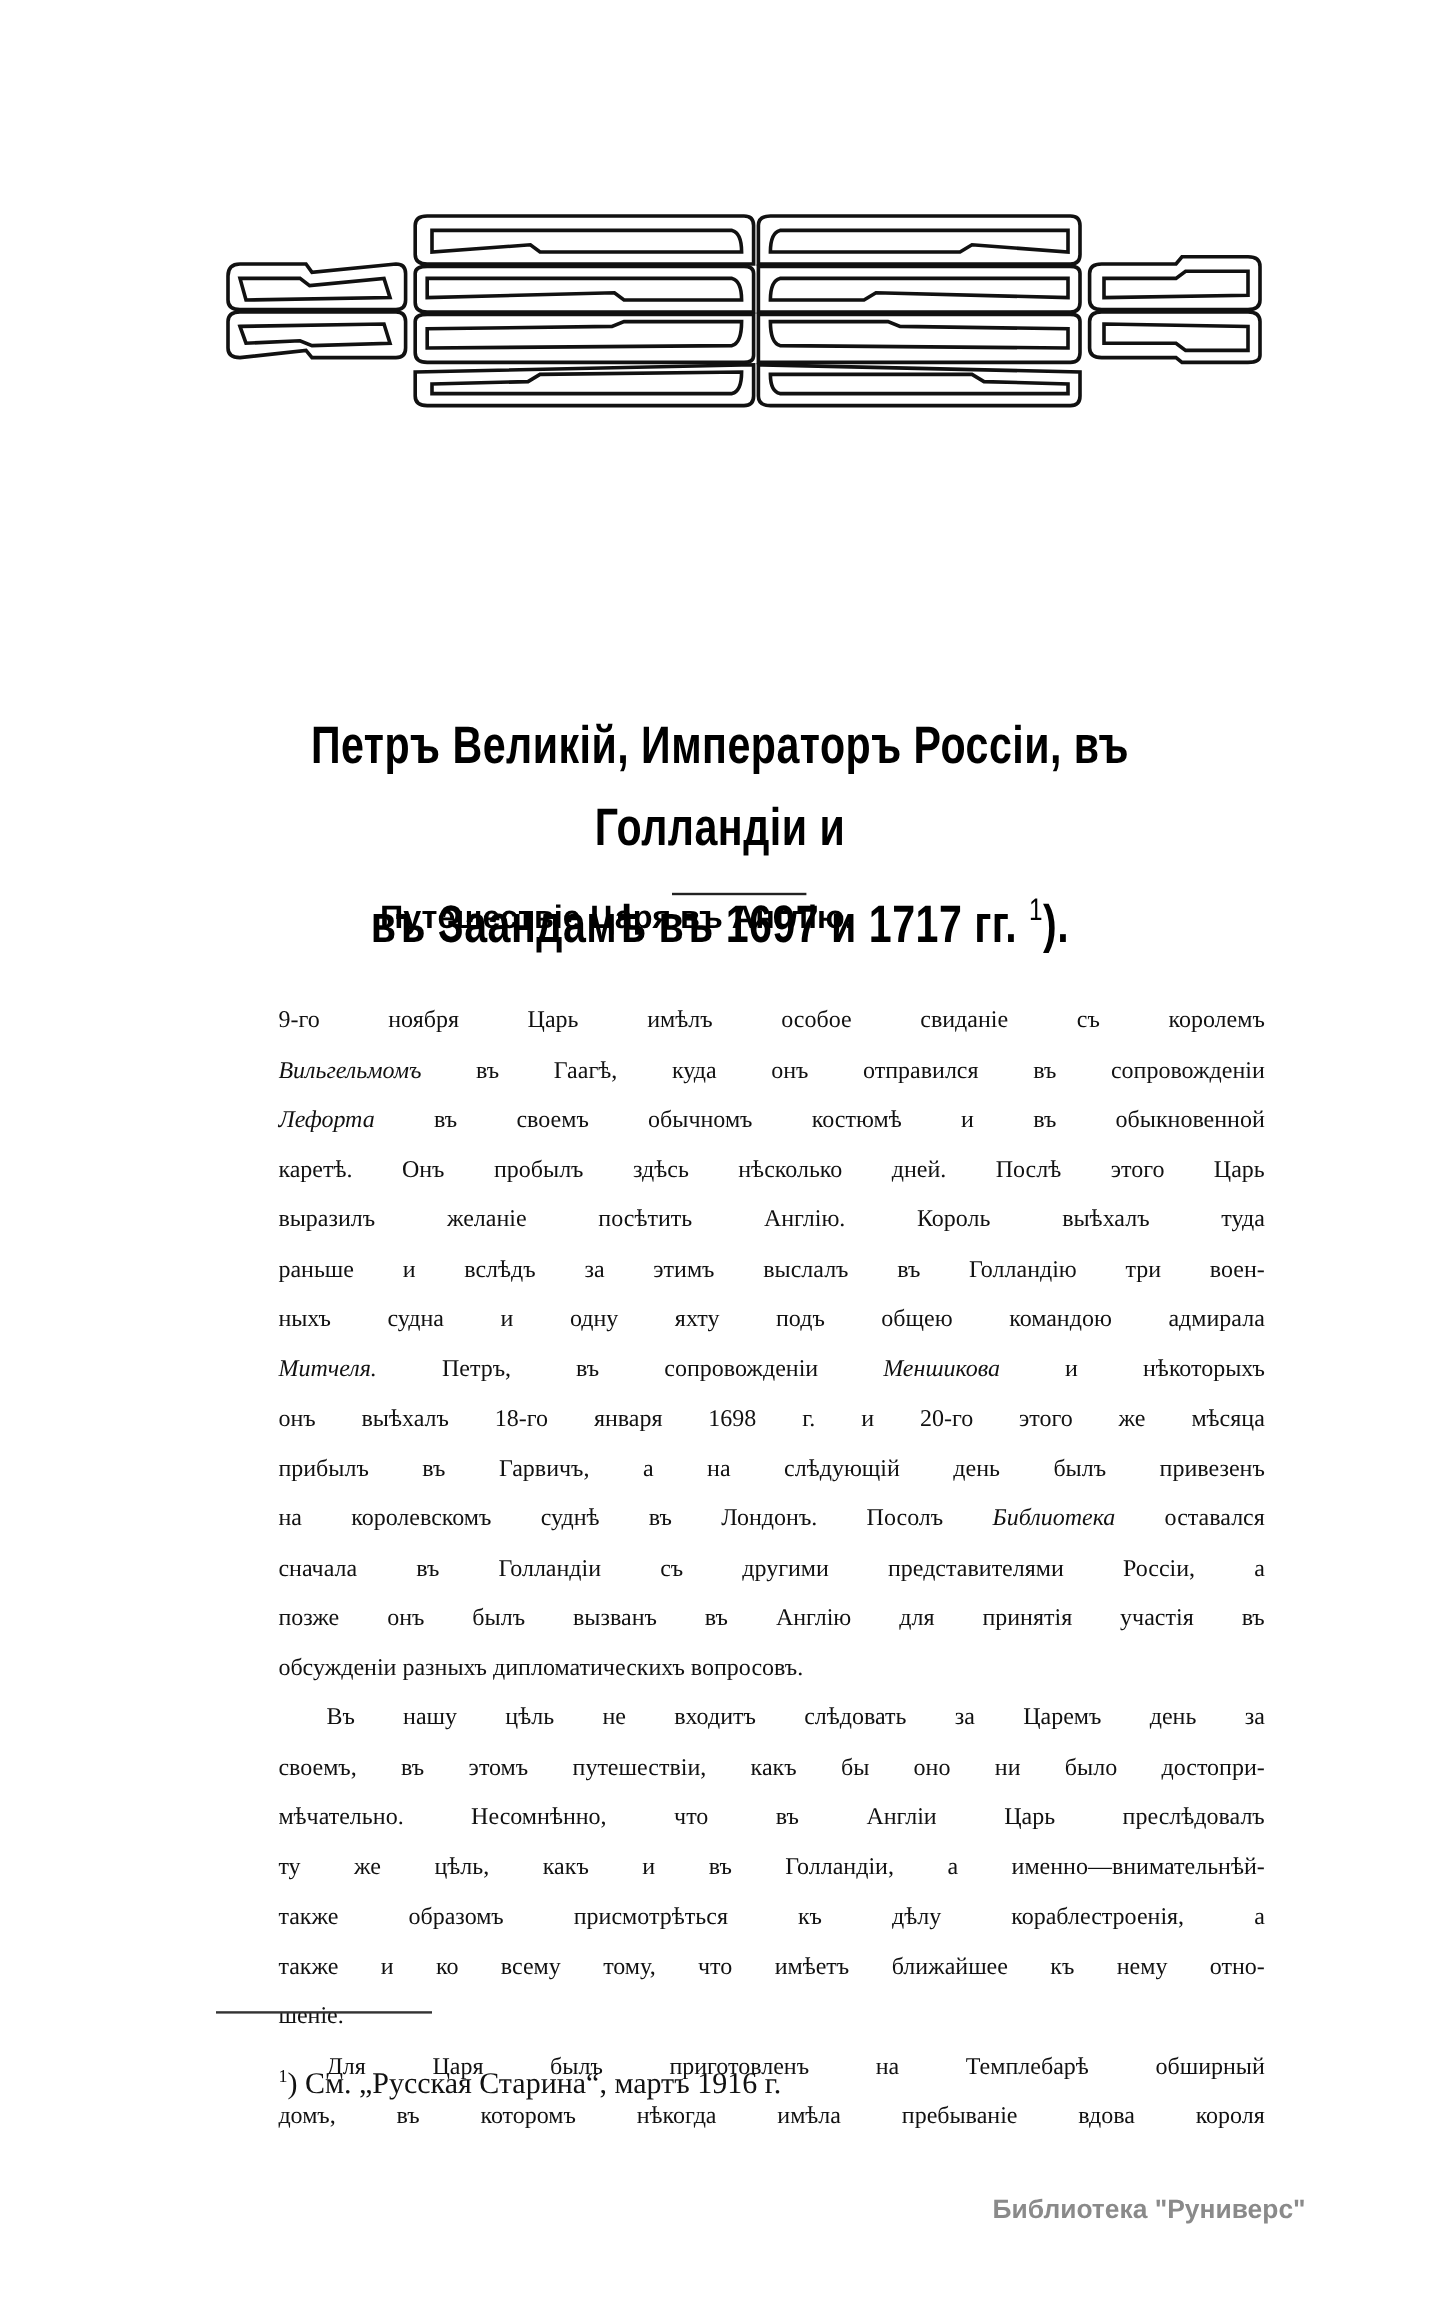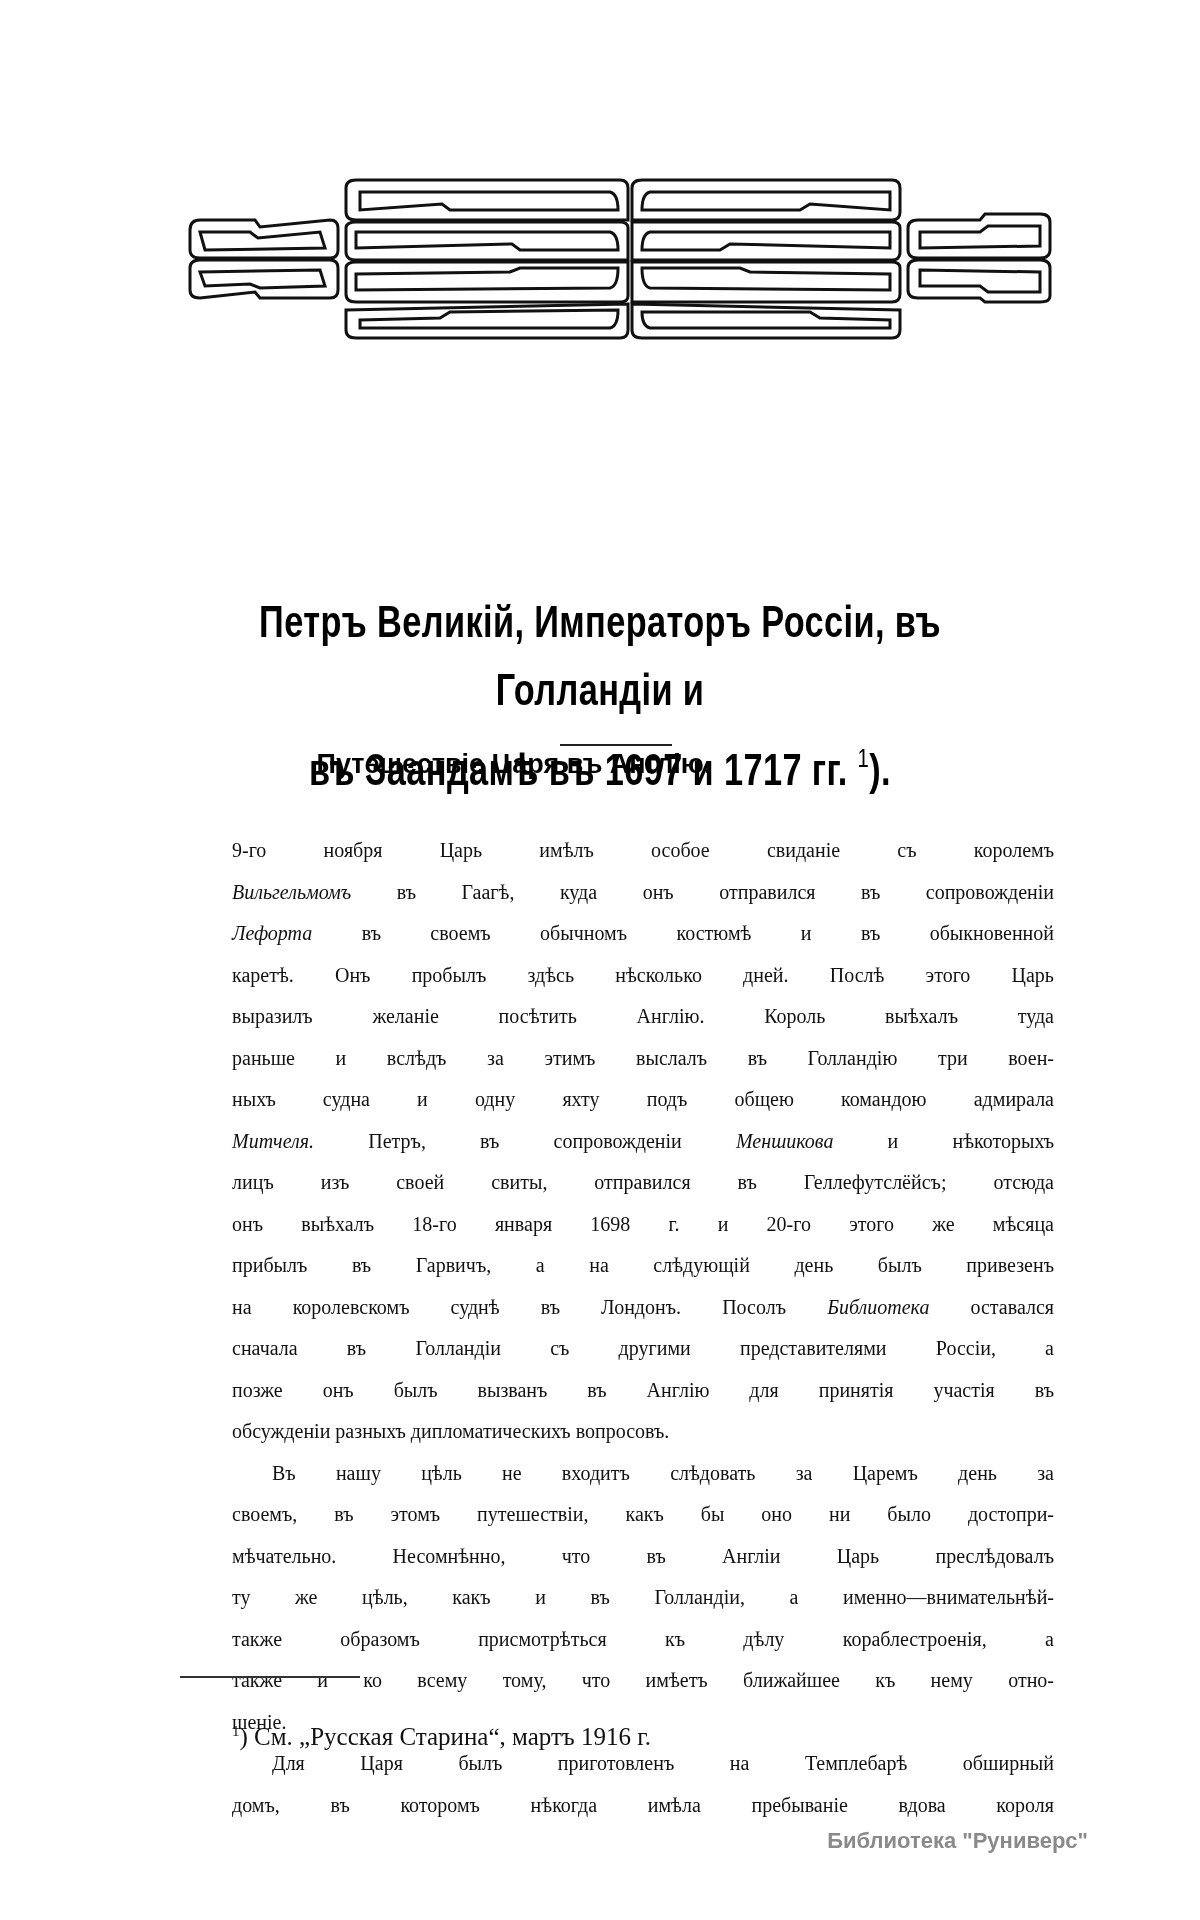--- a/index.html
+++ b/index.html
@@ -74,21 +74,20 @@
 
 <div class="body" id="body">
     <span class="line"><span>9-го ноября Царь имѣлъ особое свиданіе съ королемъ</span></span>
     <span class="line"><i>Вильгельмомъ</i><span> въ Гаагѣ, куда онъ отправился въ сопровожденіи</span></span>
     <span class="line"><i>Лефорта</i><span> въ своемъ обычномъ костюмѣ и въ обыкновенной</span></span>
     <span class="line"><span>каретѣ. Онъ пробылъ здѣсь нѣсколько дней. Послѣ этого Царь</span></span>
     <span class="line"><span>выразилъ желаніе посѣтить Англію. Король выѣхалъ туда</span></span>
     <span class="line"><span>раньше и вслѣдъ за этимъ выслалъ въ Голландію три воен-</span></span>
     <span class="line"><span>ныхъ судна и одну яхту подъ общею командою адмирала</span></span>
     <span class="line"><i>Митчеля.</i><span> Петръ, въ сопровожденіи </span><i>Меншикова</i><span> и нѣкоторыхъ</span></span>
-    <span class="line"><span>лицъ изъ своей свиты, отправился въ Геллефутслёйсъ; отсюда</span></span>
     <span class="line"><span>онъ выѣхалъ 18-го января 1698 г. и 20-го этого же мѣсяца</span></span>
     <span class="line"><span>прибылъ въ Гарвичъ, а на слѣдующій день былъ привезенъ</span></span>
     <span class="line"><span>на королевскомъ суднѣ въ Лондонъ. Посолъ </span><i>Библиотека</i><span> оставался</span></span>
     <span class="line"><span>сначала въ Голландіи съ другими представителями Россіи, а</span></span>
     <span class="line"><span>позже онъ былъ вызванъ въ Англію для принятія участія въ</span></span>
     <span class="line last"><span>обсужденіи разныхъ дипломатическихъ вопросовъ.</span></span>
     <span class="line indent"><span>Въ нашу цѣль не входитъ слѣдовать за Царемъ день за</span></span>
     <span class="line"><span>своемъ, въ этомъ путешествіи, какъ бы оно ни было достопри-</span></span>
     <span class="line"><span>мѣчательно. Несомнѣнно, что въ Англіи Царь преслѣдовалъ</span></span>
     <span class="line"><span>ту же цѣль, какъ и въ Голландіи, а именно—внимательнѣй-</span></span>

